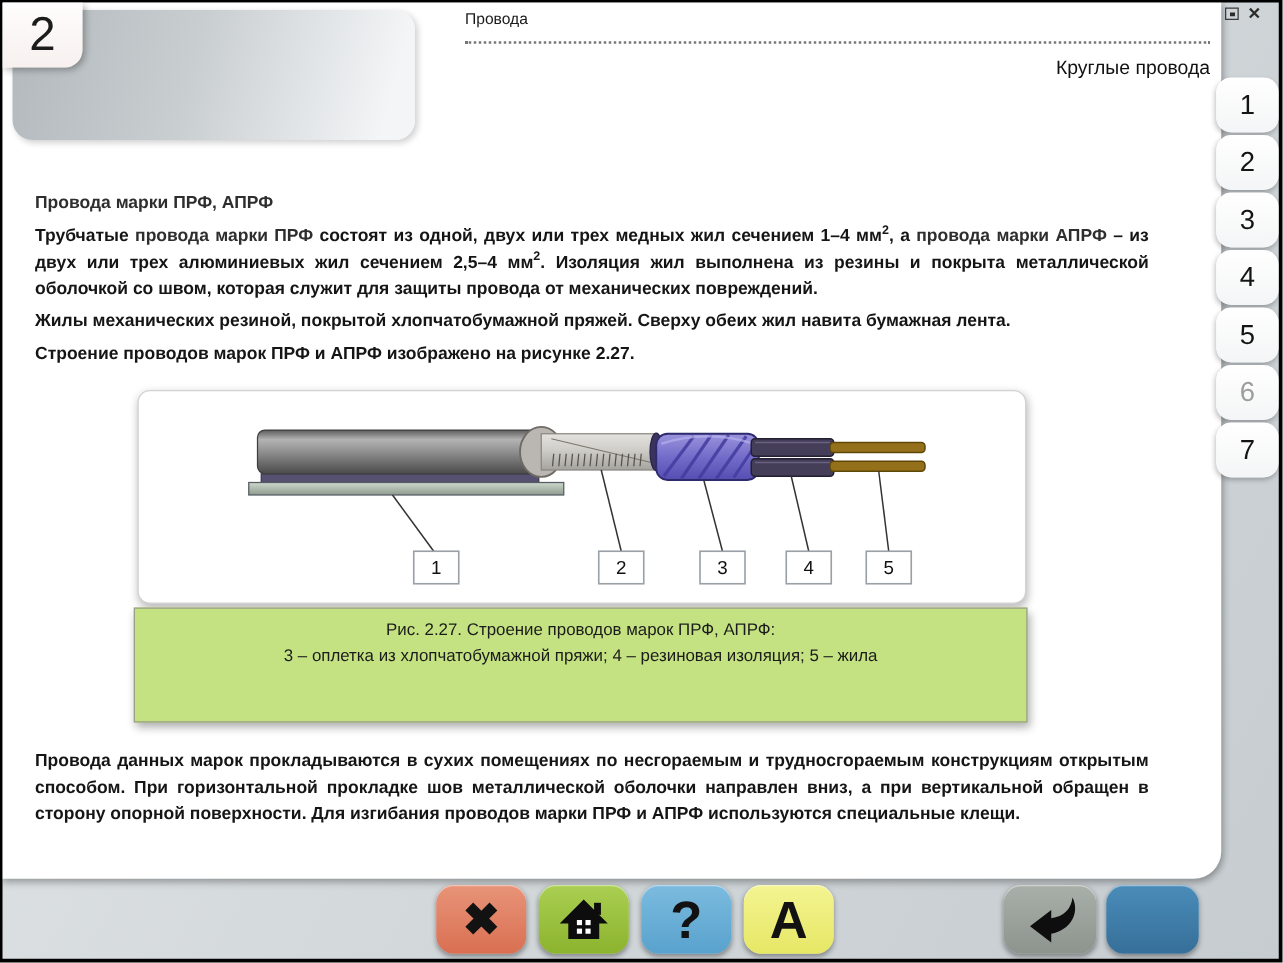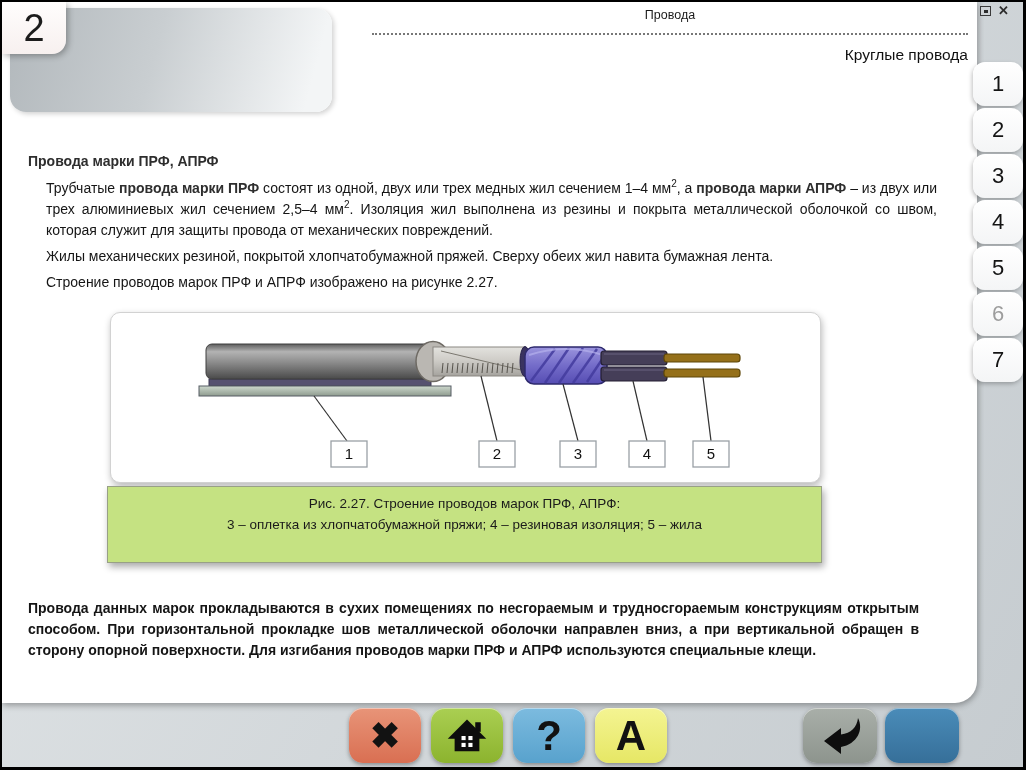--- a/index.html
+++ b/index.html
@@ -21,43 +21,43 @@
 
   
   .page-tab { position:absolute; left:0; top:0; width:64px; height:52px; z-index:3;
               background:linear-gradient(180deg,#fffdfd 0%,#f7f0ef 100%);
               border-radius:0 0 14px 0; box-shadow:2px 2px 6px rgba(0,0,0,.30);
               display:flex; align-items:center; justify-content:center;
               font-size:38px; color:#1c1c1c; }
 
   
   .header { position:absolute; left:370px; top:4px; width:596px; z-index:2; }
-  .breadcrumb { text-align:center; font-size:12.5px; color:#1a1a1a; line-height:18px; }
+  .breadcrumb { text-align:left; font-size:12.5px; color:#1a1a1a; line-height:18px; }
   .dotted { border-bottom:2px dotted #777; margin-top:9px; height:0; }
   .page-title { text-align:right; font-size:15.5px; font-weight:normal; color:#111; margin-top:11px; }
 
   
   .win-controls { position:absolute; top:3px; right:14px; z-index:5; display:flex; gap:7px; align-items:center; }
   .min-box { width:11px; height:10px; border:1.5px solid #3a3a3a; background:#cfd3d6; display:flex; align-items:center; justify-content:center; cursor:default; }
   .min-box i { display:block; width:4px; height:3px; background:#2c2c2c; }
   .close-x { font-size:13px; font-weight:bold; color:#2c2c2c; line-height:12px; cursor:default; }
 
   
   .heading { position:absolute; left:26px; top:151px; width:890px; font-size:14px; font-weight:bold; color:#222; z-index:2; }
-  .text1 { position:absolute; left:44px; top:176px; width:891px; z-index:2; }
+  .text1 { position:absolute; left:26px; top:176px; width:891px; z-index:2;font-weight:bold; }
   .text2 { position:absolute; left:26px; top:596px; width:891px; z-index:2;font-weight:bold; }
   .text1 p, .text2 p { font-size:14px; line-height:21px; color:#151515; text-align:justify; margin-bottom:5px; }
   .text1 b, .heading { color:#2e2e2e; }
   sup { font-size:10px; vertical-align:super; line-height:0; }
 
   
   .figure-box { position:absolute; left:108px; top:310px; width:711px; height:171px; background:#fff;
                 border:1px solid #d2d2d2; border-radius:10px; box-shadow:1px 3px 7px rgba(0,0,0,.28); z-index:2; }
   .figure-box svg { display:block; }
-  .caption-box { position:absolute; left:105px; top:484px; width:715px; height:77px;
+  .caption-box { position:absolute; left:105px; top:484px; width:715px; height:92px;
                  background:#c5e282; border:1px solid #98a086; box-shadow:2px 4px 7px rgba(0,0,0,.33);
                  z-index:2; padding-top:6px; }
   .caption-box div { text-align:center; font-size:13.5px; line-height:21px; color:#1b1b1b; }
 
   
   .tab-rail { position:absolute; right:0; top:60px; width:50px; z-index:6; }
   .side-tab { width:50px; height:44px; margin-bottom:2px; background:linear-gradient(180deg,#ffffff 0%,#f4f5f6 100%);
               border-radius:12px; box-shadow:-1px 2px 4px rgba(0,0,0,.25);
               display:flex; align-items:center; justify-content:center;
               font-size:22px; color:#141414; cursor:pointer; }

